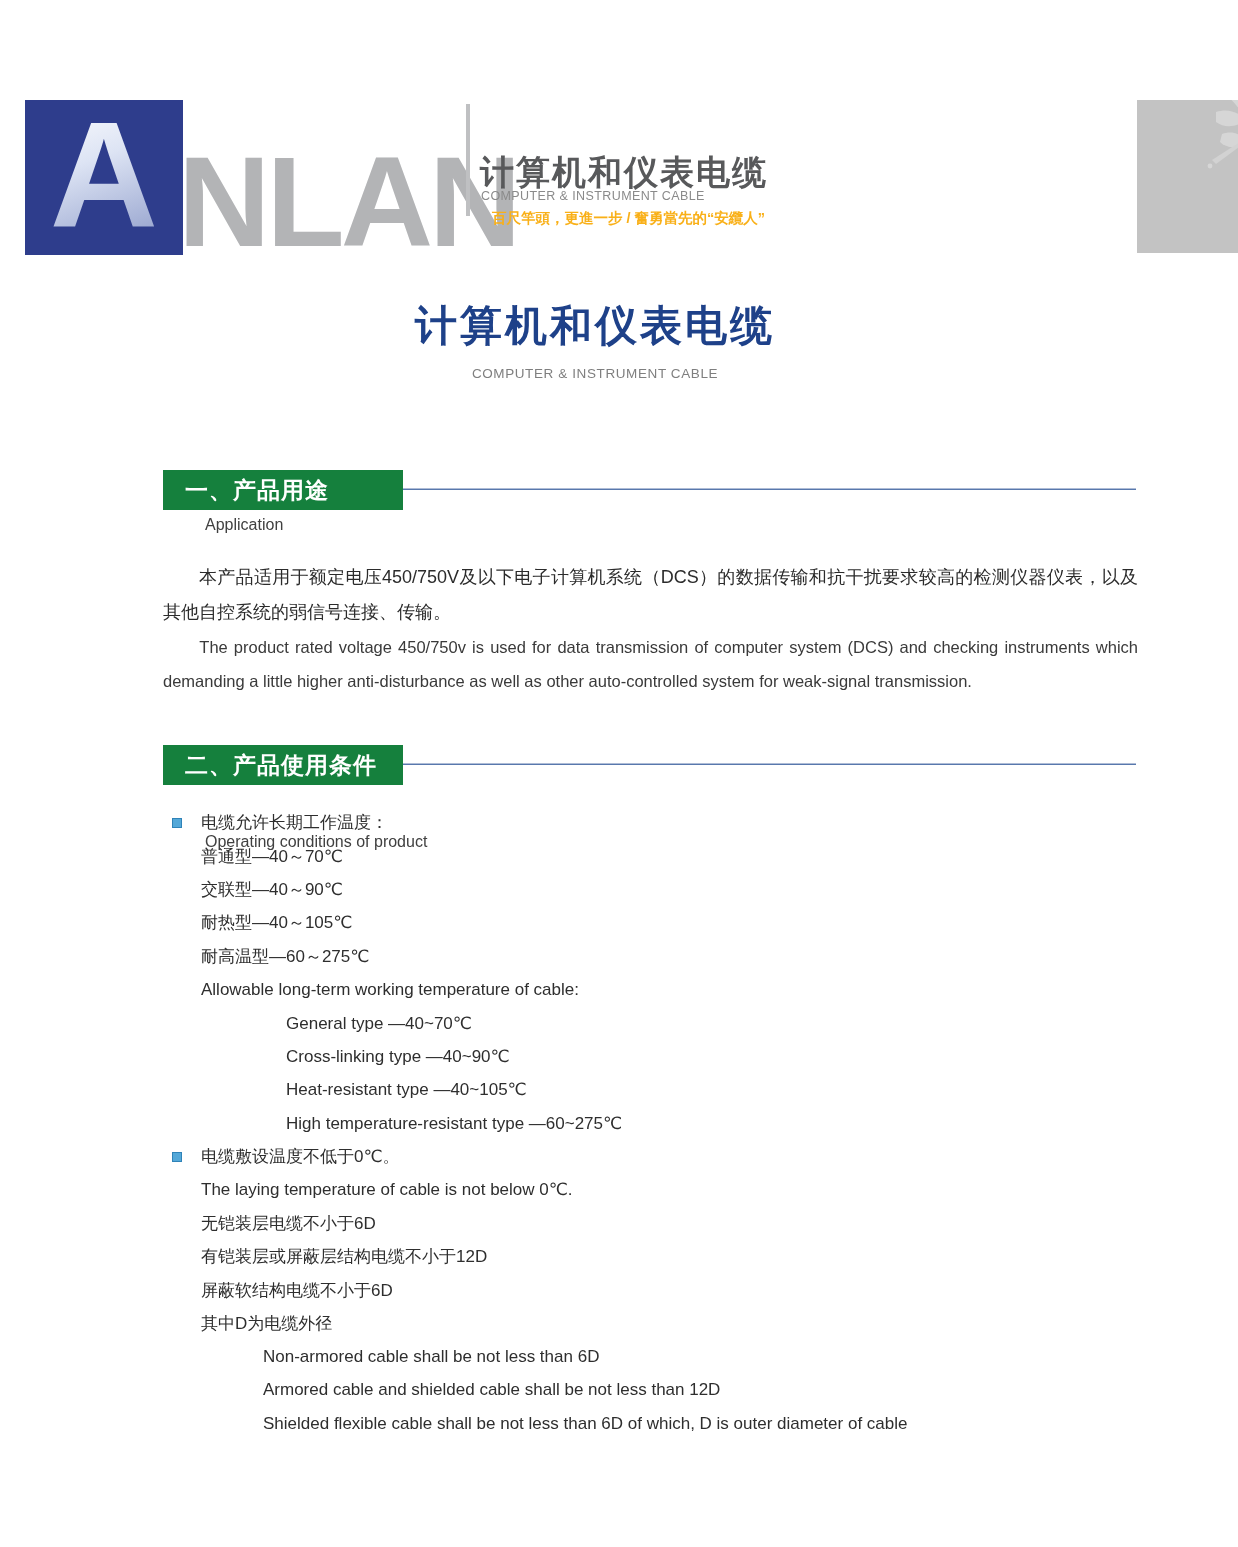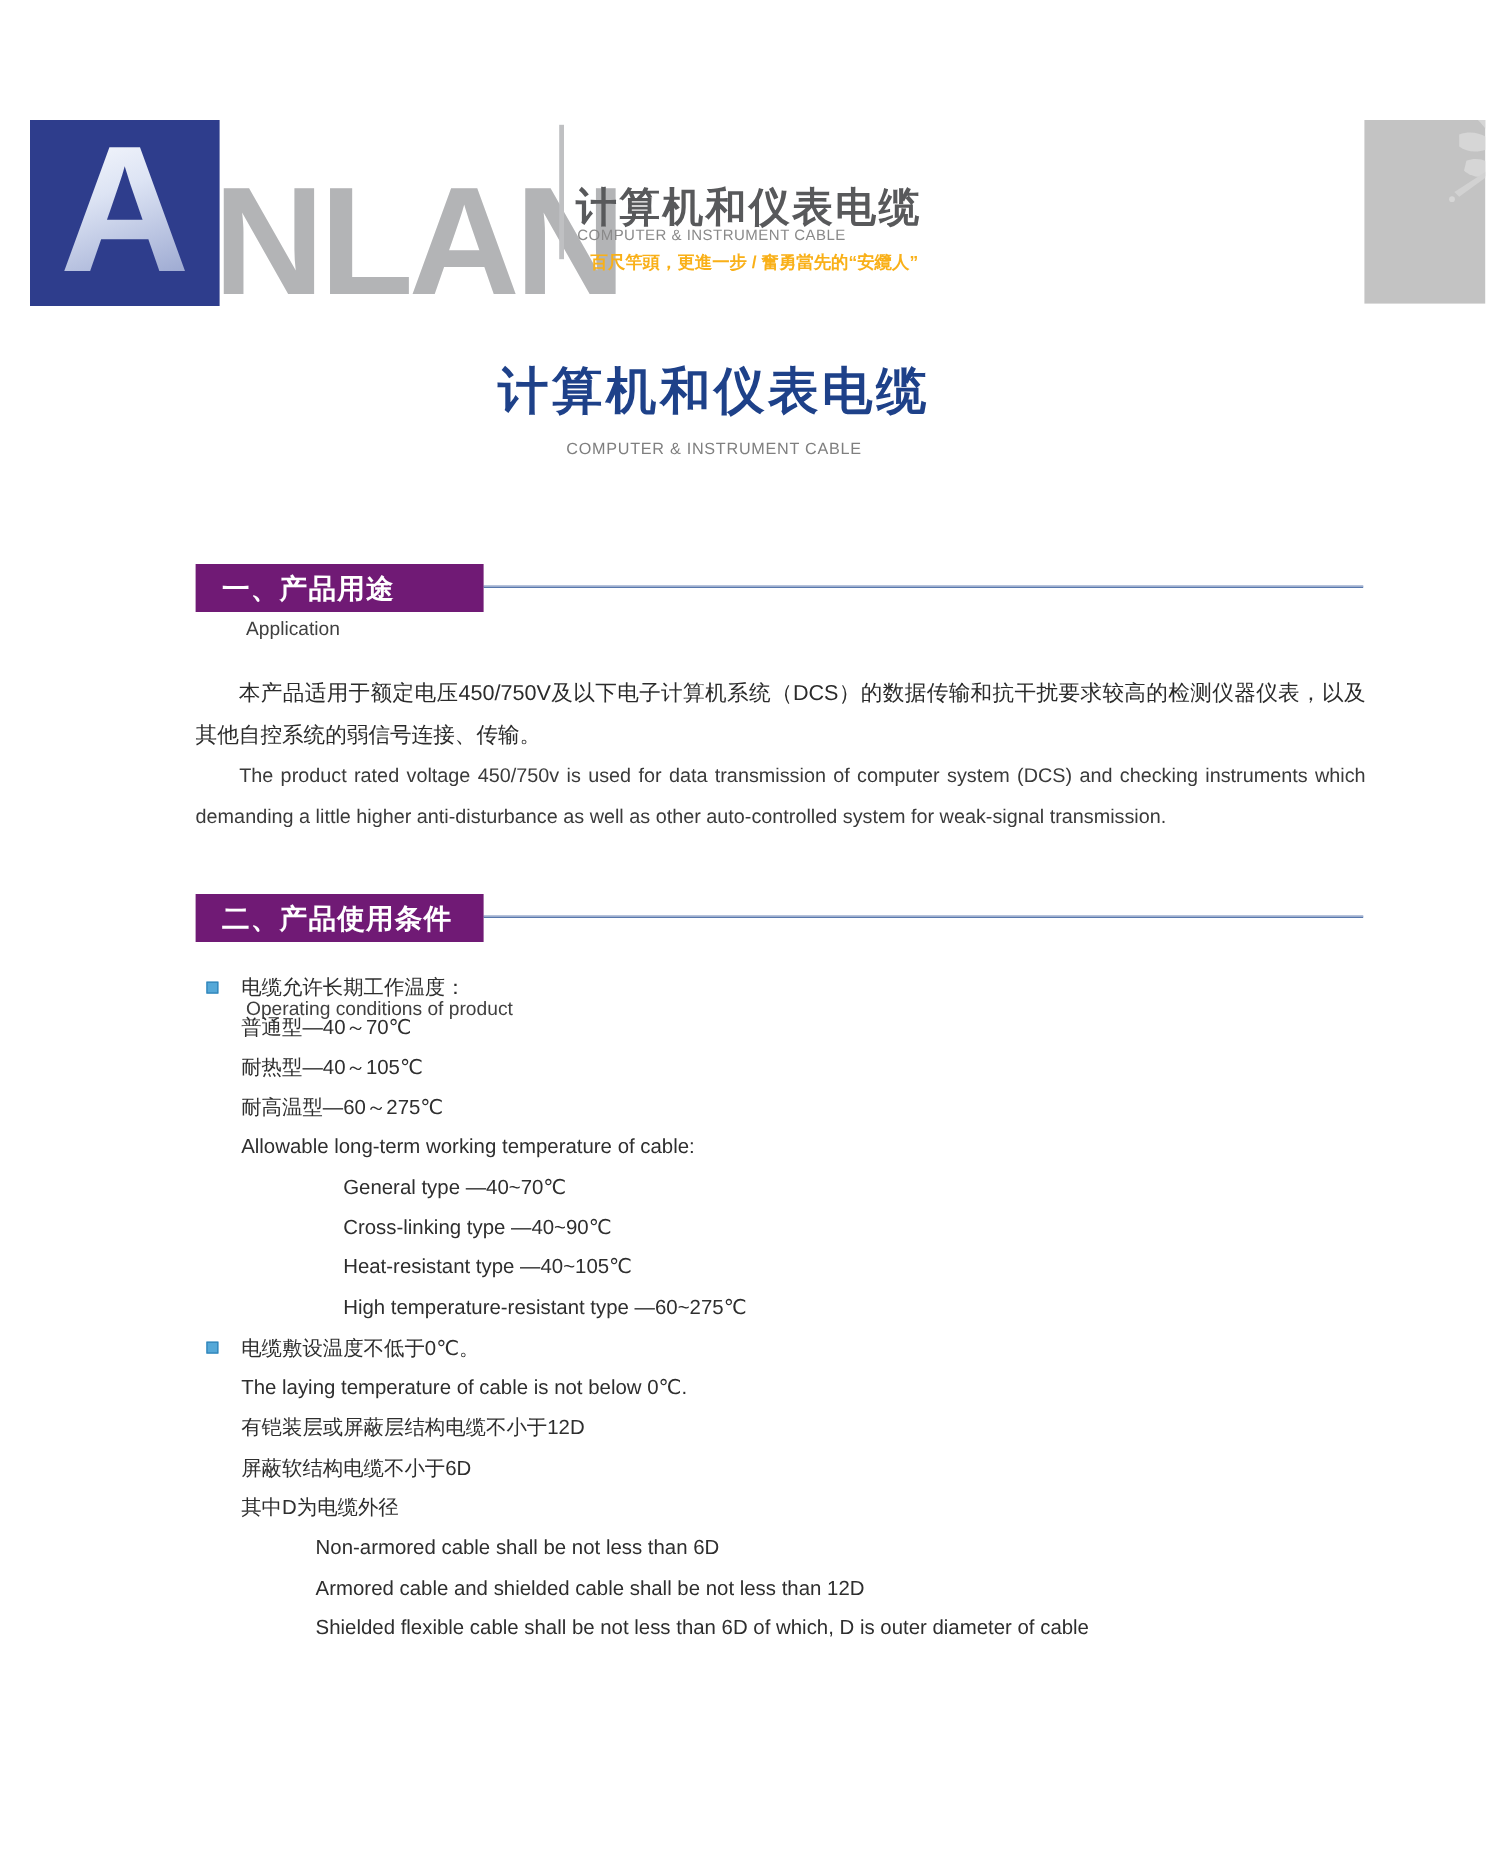--- a/index.html
+++ b/index.html
@@ -56,21 +56,21 @@
   }
   .main-title-cn {
     font-size:42px; font-weight:bold; color:#1e4189; letter-spacing:3px;
   }
   .main-title-en {
     margin-top:12px; font-size:13.5px; color:#7f7f7f; letter-spacing:0.6px;
   }
   
   .banner {
     position:absolute; left:163px; width:240px; height:40px;
-    background:#701a75; color:#ffffff;
+    background:#15803d; color:#ffffff;
     font-size:23px; font-weight:bold; letter-spacing:1px;
     line-height:40px; padding-left:22px; white-space:nowrap; z-index:2;
   }
   .banner-1 { top:470px; }
   .banner-2 { top:745px; }
   .rule {
     position:absolute; left:403px; width:733px; height:2px;
     background:#5878ad; border-top:1px solid #aebcd6; z-index:1;
   }
   .rule-1 { top:488px; }
@@ -147,20 +147,23 @@
 
   <div class="cond-list">
     <div class="li bullet">
       <span class="sq"></span>
       <span>电缆允许长期工作温度：</span>
     </div>
     <div class="li base">
         <span>普通型—40～70℃</span>
       </div>
     <div class="li base">
+        <span>交联型—40～90℃</span>
+      </div>
+    <div class="li base">
         <span>耐热型—40～105℃</span>
       </div>
     <div class="li base">
         <span>耐高温型—60～275℃</span>
       </div>
     <div class="li base">
         <span>Allowable long-term working temperature of cable:</span>
       </div>
     <div class="li sub1">
         <span>General type —40~70℃</span>
@@ -175,20 +178,23 @@
         <span>High temperature-resistant type —60~275℃</span>
       </div>
     <div class="li bullet">
       <span class="sq"></span>
       <span>电缆敷设温度不低于0℃。</span>
     </div>
     <div class="li base">
         <span>The laying temperature of cable is not below 0℃.</span>
       </div>
     <div class="li base">
+        <span>无铠装层电缆不小于6D</span>
+      </div>
+    <div class="li base">
         <span>有铠装层或屏蔽层结构电缆不小于12D</span>
       </div>
     <div class="li base">
         <span>屏蔽软结构电缆不小于6D</span>
       </div>
     <div class="li base">
         <span>其中D为电缆外径</span>
       </div>
     <div class="li sub2">
         <span>Non-armored cable shall be not less than 6D</span>

